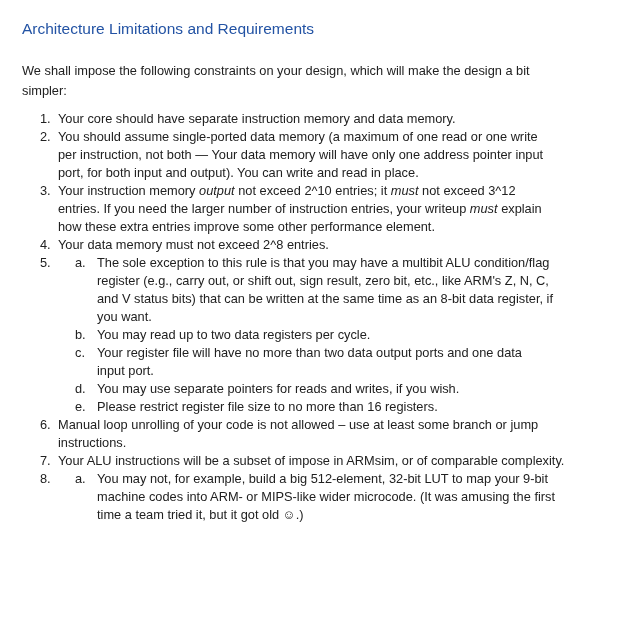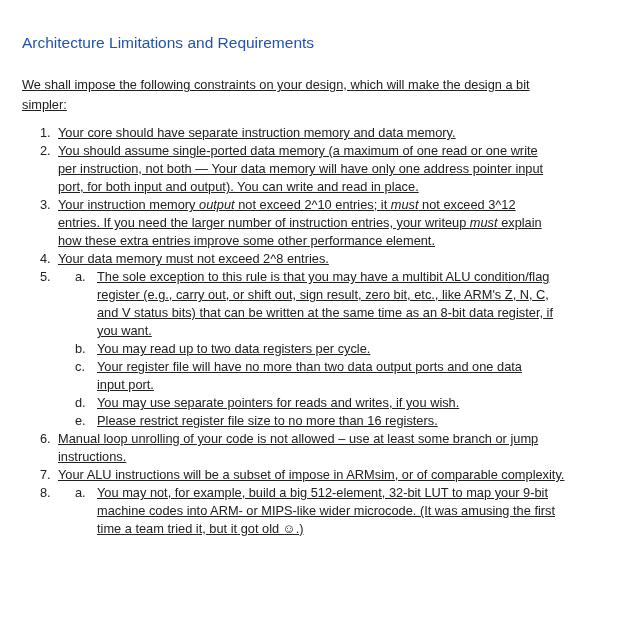--- a/index.html
+++ b/index.html
@@ -3,60 +3,58 @@
 <meta charset="utf-8">
 <style>
   html, body { margin: 0; padding: 0; }
   body { background: #ffffff; }
   .page {
     position: relative;
     width: 632px;
     height: 619px;
     box-sizing: border-box;
     background: #ffffff;
-    padding: 33px 0 0 22px;
+    padding: 19px 0 0 22px;
     overflow: hidden;
     font-family: "Liberation Sans", sans-serif;
     color: #212121;
   }
   h1.doc-heading {
     margin: 0;
     font-size: 15.5px;
     font-weight: 400;
     line-height: 19px;
     color: #2353a4;
   }
   p.intro {
     margin: 23px 0 0 0;
     font-size: 12.8px;
     line-height: 20px;
     white-space: pre-wrap;
     width: 600px;
-    text-decoration: underline;
   }
   ol.constraints {
     list-style: none;
     margin: 9px 0 0 0;
     padding: 0 0 0 18px;
     font-size: 12.8px;
     line-height: 18px;
     width: 592px;
   }
   ol.constraints > li {
     position: relative;
     padding-left: 18px;
   }
   ol.constraints .num {
     position: absolute;
     left: 0;
     top: 0;
   }
   ol.constraints .txt {
     white-space: pre-wrap;
-    text-decoration: underline;
   }
   ol.sub {
     list-style: none;
     margin: 0 0 0 17px;
     padding: 0;
   }
   ol.sub > li {
     position: relative;
     padding-left: 22px;
   }

